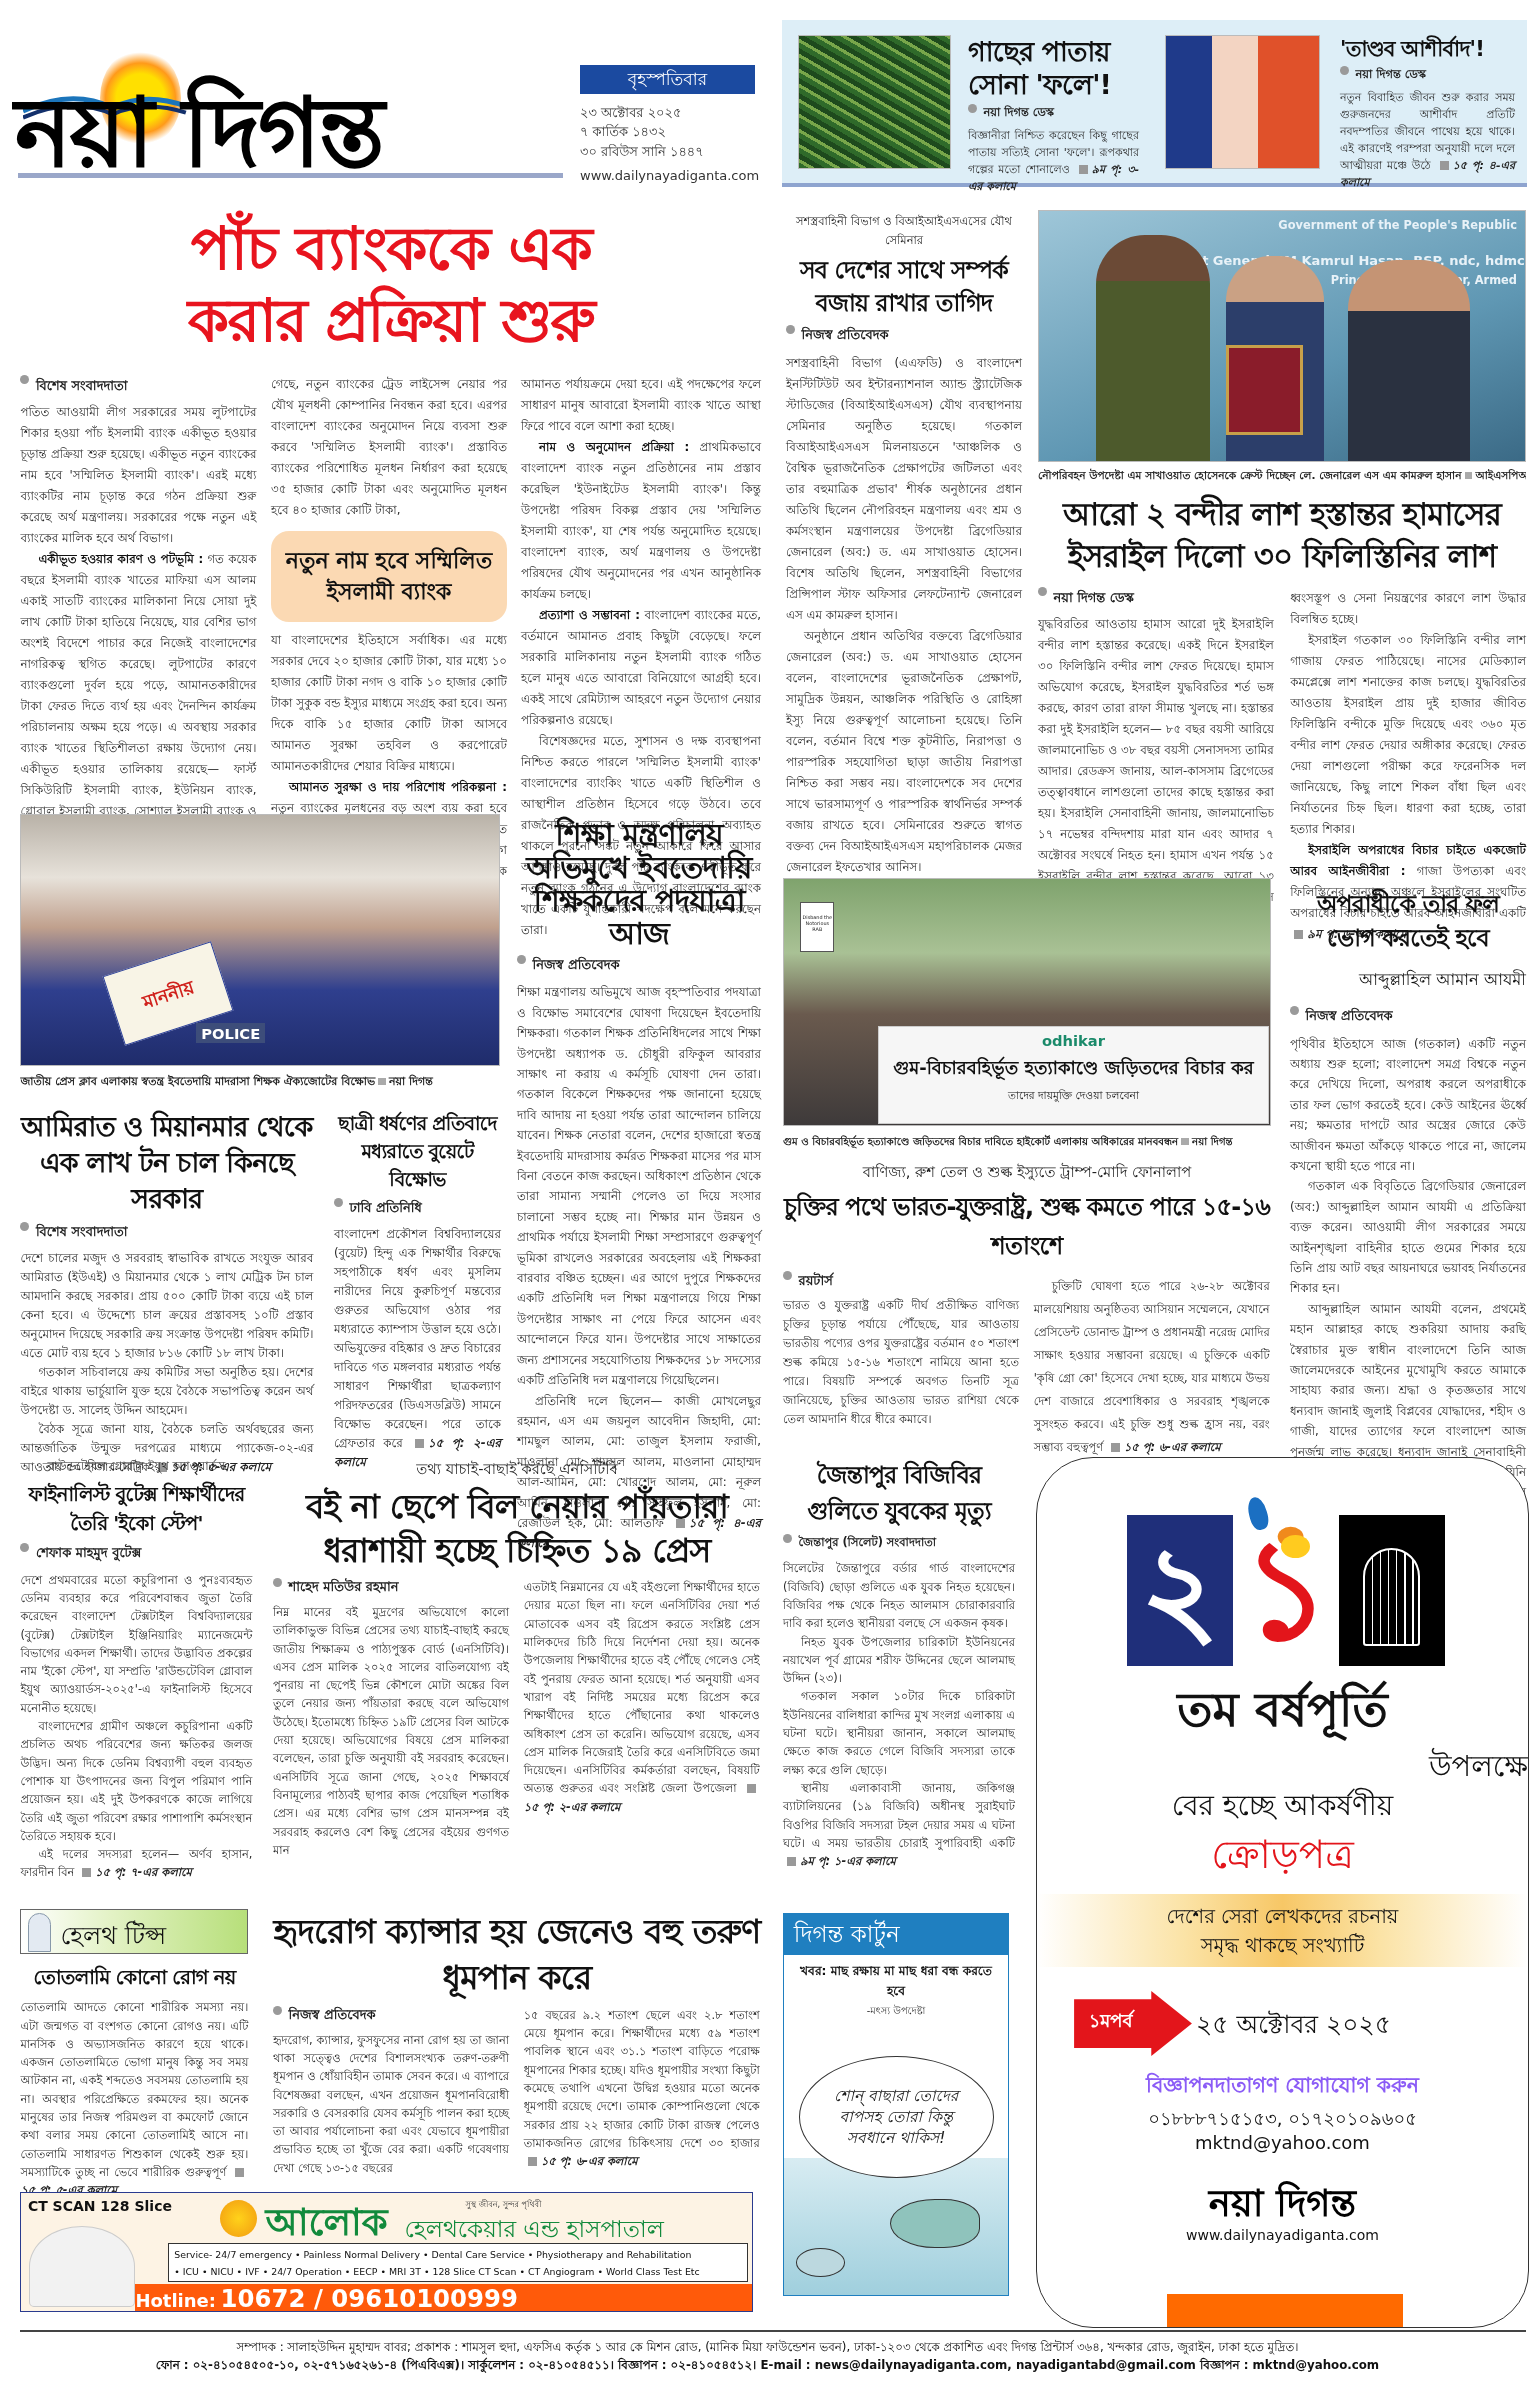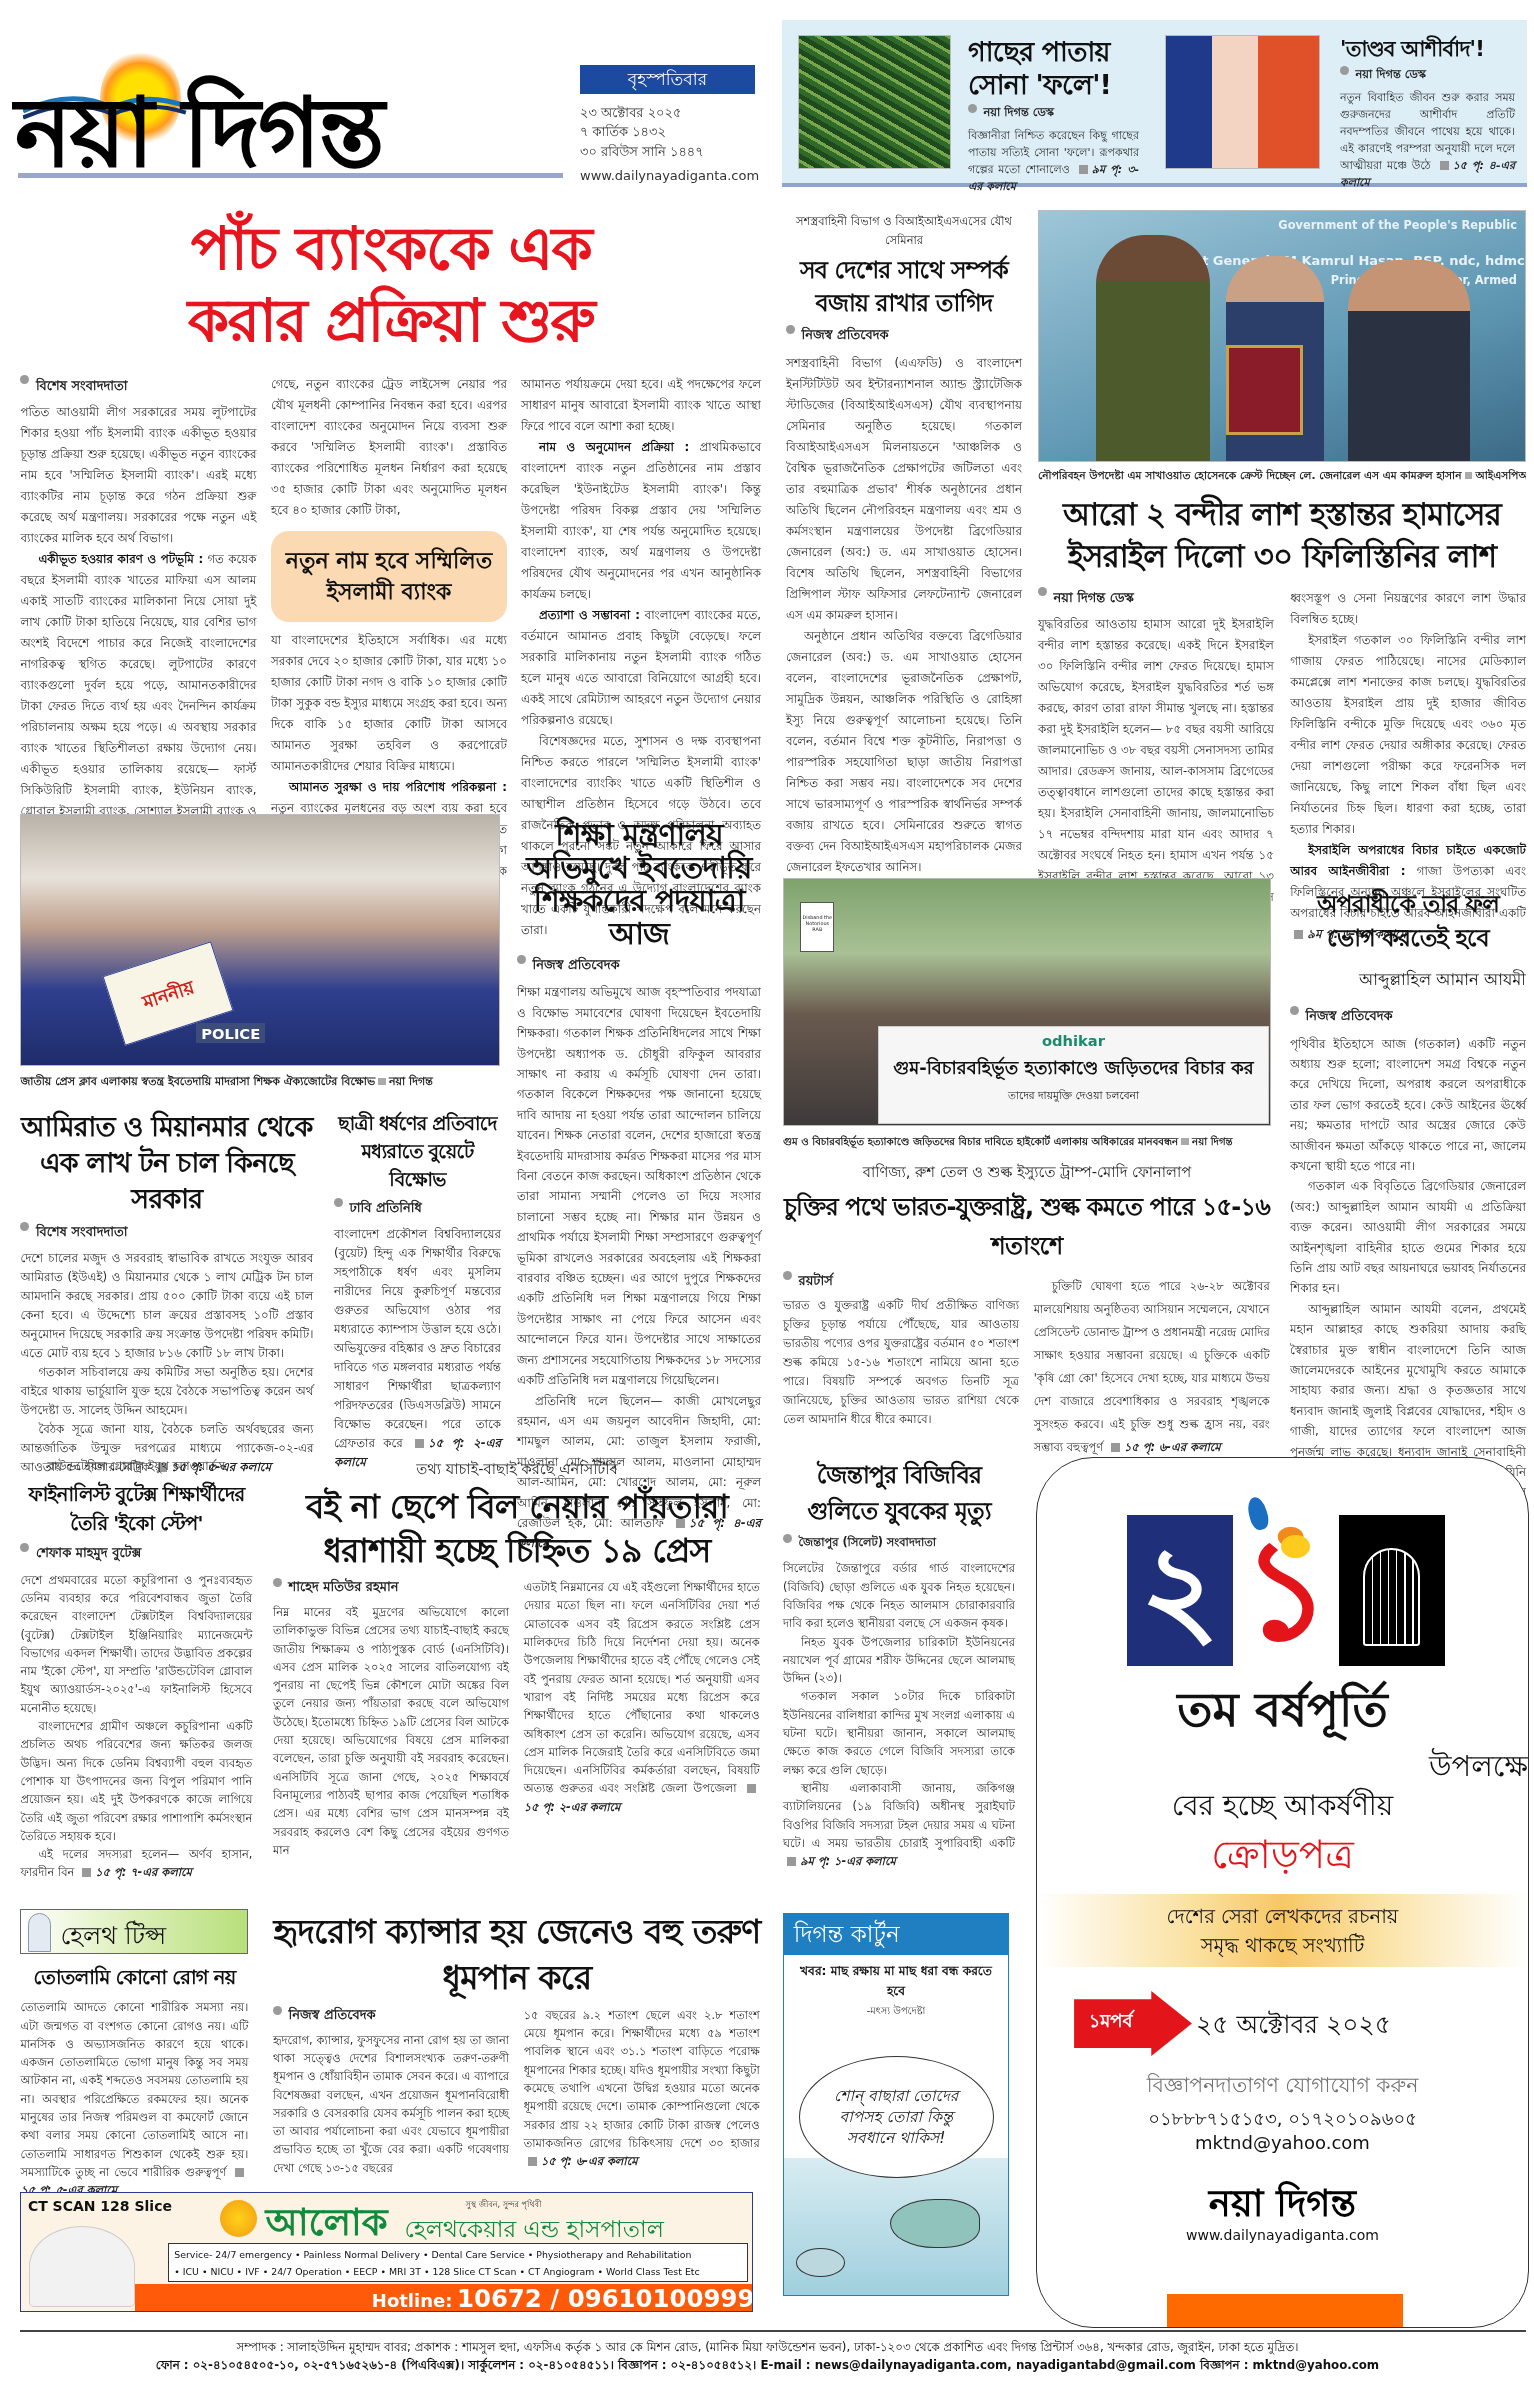--- a/index.html
+++ b/index.html
@@ -279,21 +279,21 @@
     <div>দেশের সেরা লেখকদের রচনায়</div>
     <div>সমৃদ্ধ থাকছে সংখ্যাটি</div>
   </div>
   <div class="abs" style="left:37px;top:533px;width:118px;height:65px">
     <svg width="118" height="65" viewBox="0 0 145 80">
         <polygon points="0,10 95,10 95,0 145,40 95,80 95,70 0,70" fill="#e3151b"></polygon>
       </svg>
     <div class="abs" style="left:14.7px;top:16.3px;color:#fff;font-size:18px;font-weight:bold">১মপর্ব</div>
   </div>
   <div class="abs" style="left:159px;top:547px;font-size:25px;color:#111">২৫ অক্টোবর ২০২৫</div>
-  <div class="abs" style="left:0;top:612px;width:100%;text-align:center;font-size:20.4px;color:#737373;font-weight:normal">বিজ্ঞাপনদাতাগণ যোগাযোগ করুন</div>
+  <div class="abs" style="left:0;top:612px;width:100%;text-align:center;font-size:20.4px;color:#8b5cf6;font-weight:bold">বিজ্ঞাপনদাতাগণ যোগাযোগ করুন</div>
   <div class="abs" style="left:0;top:647px;width:100%;text-align:center;font-size:18px;color:#111">০১৮৮৮৭১৫১৫৩, ০১৭২০১০৯৬০৫</div>
   <a class="abs" style="left:0;top:674px;width:100%;text-align:center;font-size:18px;color:#111;text-decoration:none">mktnd@yahoo.com</a>
   <div class="abs" style="left:0;top:716px;width:100%;text-align:center;font-size:37px;font-weight:bold;color:#000">নয়া দিগন্ত</div>
   <div class="abs" style="left:0;top:769px;width:100%;text-align:center;font-size:14px;color:#111">www.dailynayadiganta.com</div>
   <div class="abs" style="left:130px;bottom:0;width:236px;height:33px;background:#ff6a00"></div>
 </div>
 
 <div class="abs" style="left:20.4px;top:1909px;width:228px">
   <div style="height:45px;background:linear-gradient(90deg,#fff 0%,#e3f2c5 40%,#b7df7a 100%);border:0.8px solid #666;position:relative">
     <div class="abs" style="left:6.5px;top:3.3px;width:23px;height:39px;background:#e3eaf2;border-radius:11.4px 11.4px 0 0;border:0.8px solid #8899aa"></div>
@@ -335,21 +335,21 @@
   <div class="abs" style="left:8.1px;top:33px;width:106px;height:81px;background:#f2f2f2;border:0.8px solid #ccc;border-radius:50% 50% 4.9px 4.9px"></div>
   <div class="abs" style="left:6.5px;top:4.9px;font-size:14px;font-weight:bold;color:#111">CT SCAN 128 Slice</div>
   <div class="abs" style="left:199px;top:6.5px;width:37px;height:37px;border-radius:50%;background:radial-gradient(#ffd21a,#f29a11)"></div>
   <div class="abs" style="left:244px;top:0;font-size:37px;font-weight:bold;color:#128a3c">আলোক</div>
   <div class="abs" style="left:444px;top:4.9px;font-size:8.1px;color:#333">সুস্থ জীবন, সুন্দর পৃথিবী</div>
   <div class="abs" style="left:383px;top:18px;font-size:23px;color:#128a3c">হেলথকেয়ার এন্ড হাসপাতাল</div>
   <div class="abs" style="left:147px;top:50px;width:580px;height:39px;border:0.8px solid #333;background:#fff;padding:1.6px 4.9px;font-size:9.4px;line-height:17px;color:#111;white-space:nowrap;overflow:hidden">
     <div>Service- 24/7 emergency • Painless Normal Delivery • Dental Care Service • Physiotherapy and Rehabilitation</div>
     <div>• ICU • NICU • IVF • 24/7 Operation • EECP • MRI 3T • 128 Slice CT Scan • CT Angiogram • World Class Test Etc</div>
   </div>
-  <div class="abs" style="left:114px;top:91px;width:619px;height:29px;background:#ff5a0a;color:#fff;font-weight:bold;text-align:right;line-height:29px">
+  <div class="abs" style="left:114px;top:91px;width:619px;height:29px;background:#ff5a0a;color:#fff;font-weight:bold;text-align:left;line-height:29px">
     <span style="font-size:18px">Hotline:</span>
     <span style="font-size:24.4px">10672 / 09610100999</span>
   </div>
 </div>
 
 <div class="abs" style="left:20.4px;top:2330px;width:1506px;height:2.4px;background:#444"></div>
 <div class="abs" style="left:0;top:2338px;width:1535px;text-align:center;font-size:11.8px;line-height:18px;color:#111">
   <div>সম্পাদক : সালাহউদ্দিন মুহাম্মদ বাবর; প্রকাশক : শামসুল হুদা, এফসিএ কর্তৃক ১ আর কে মিশন রোড, (মানিক মিয়া ফাউন্ডেশন ভবন), ঢাকা-১২০৩ থেকে প্রকাশিত এবং দিগন্ত প্রিন্টার্স ৩৬৪, খন্দকার রোড, জুরাইন, ঢাকা হতে মুদ্রিত।</div>
   <div style="font-weight:bold">ফোন : ০২-৪১০৫৪৫০৫-১০, ০২-৫৭১৬৫২৬১-৪ (পিএবিএক্স)। সার্কুলেশন : ০২-৪১০৫৪৫১১। বিজ্ঞাপন : ০২-৪১০৫৪৫১২। E-mail : news@dailynayadiganta.com, nayadigantabd@gmail.com বিজ্ঞাপন : mktnd@yahoo.com</div>
 </div>

